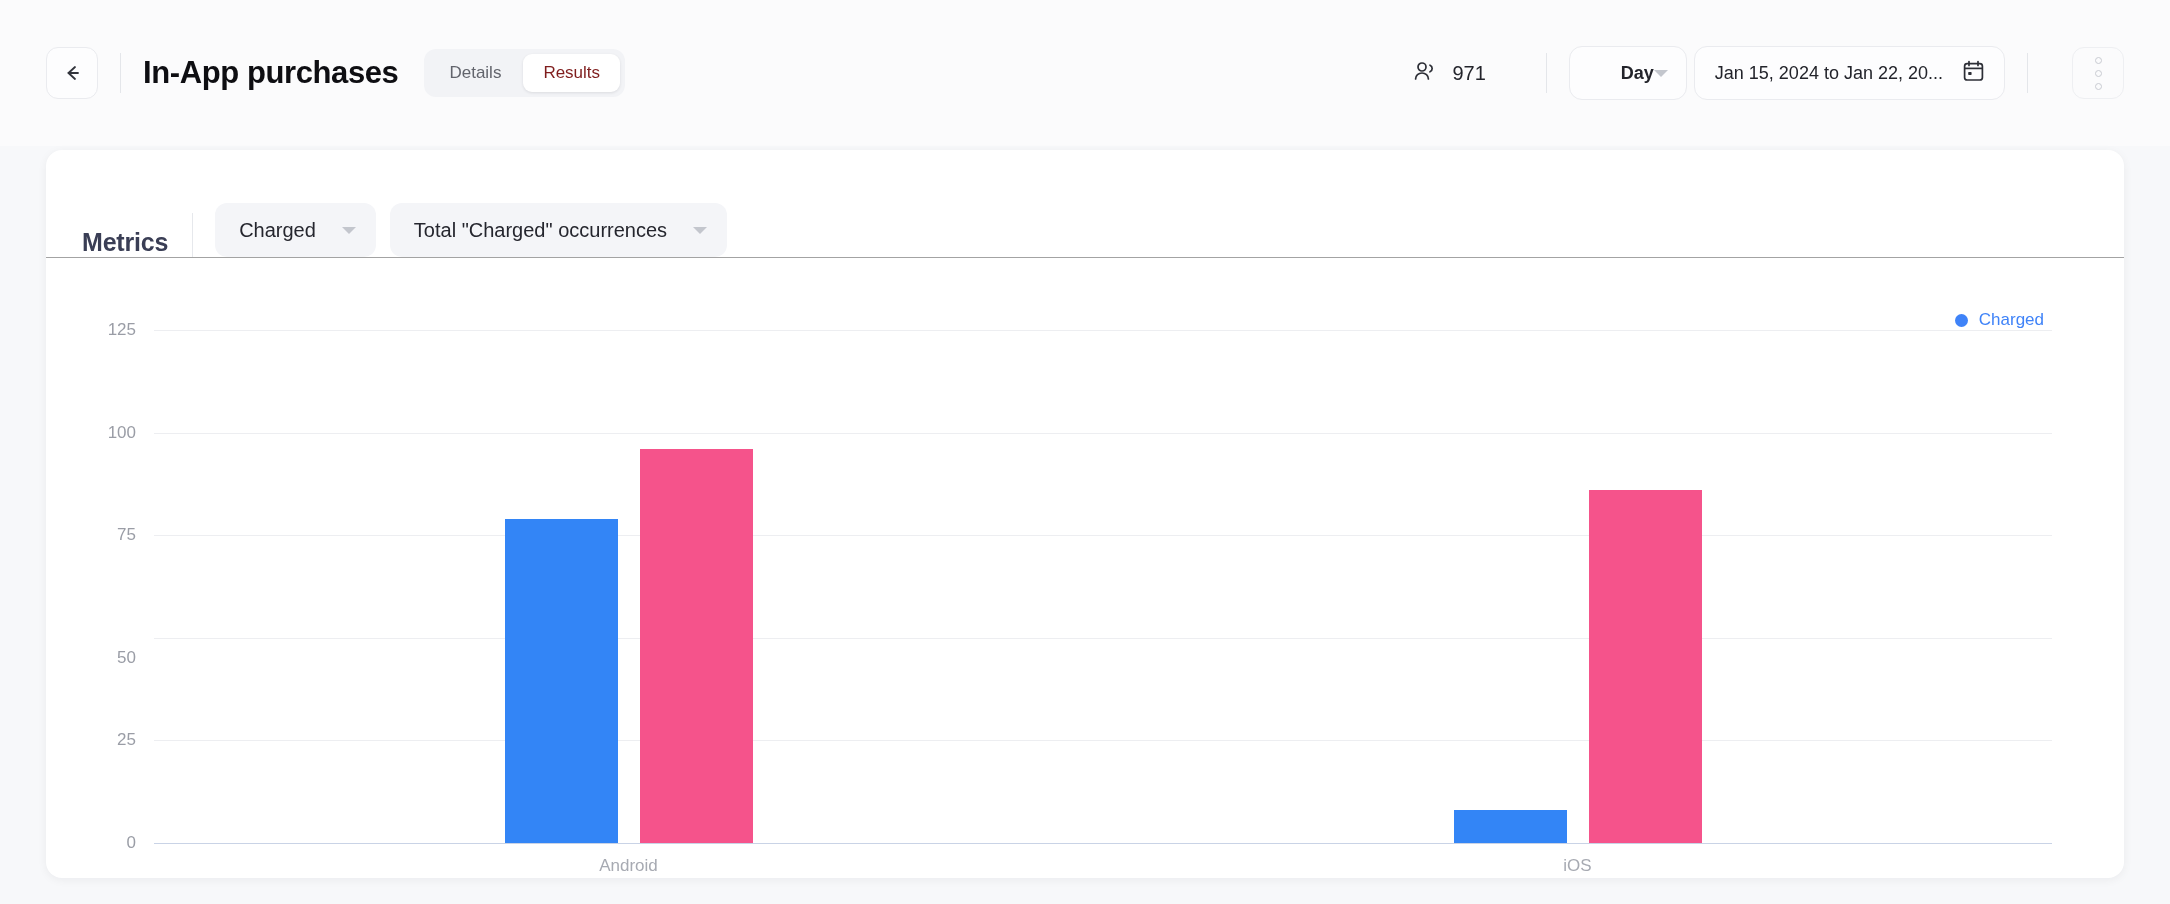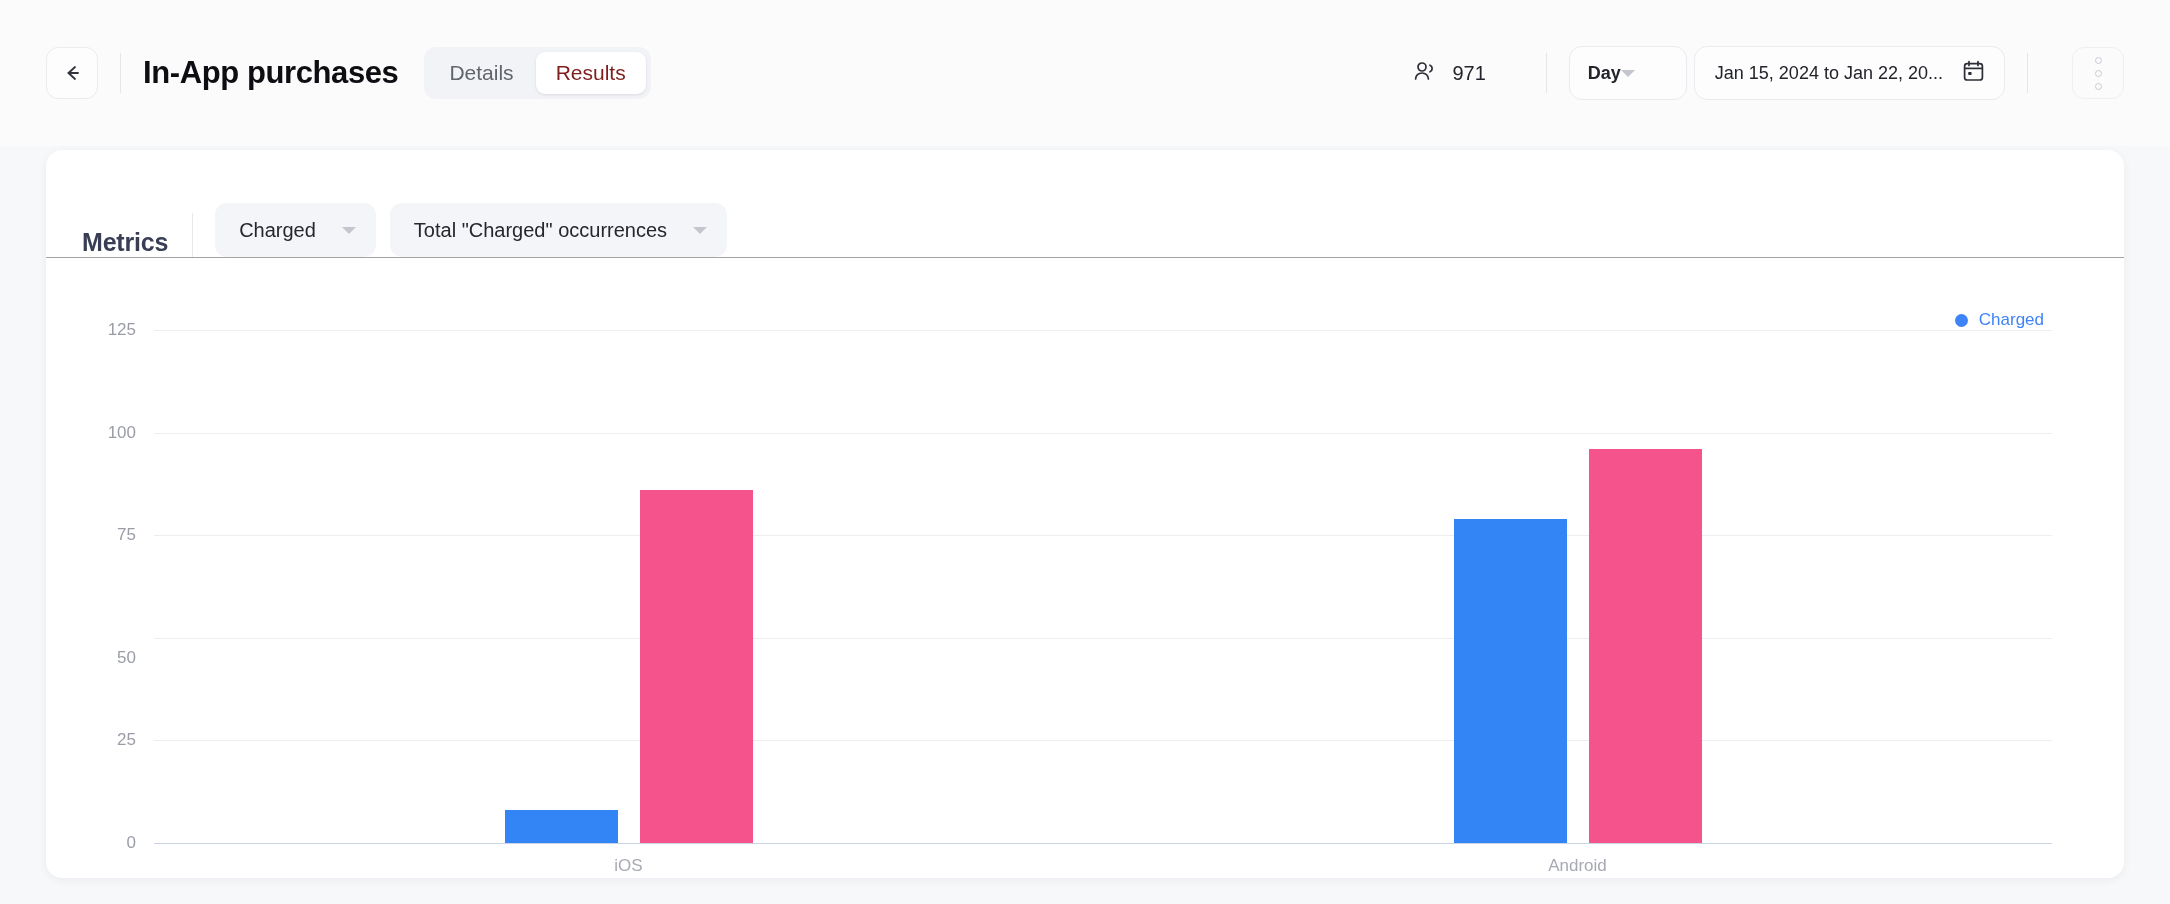--- a/index.html
+++ b/index.html
@@ -28,21 +28,21 @@
   .vdiv { width: 1px; height: 40px; background: #E4E6EA; margin: 0 22px; }
   .page-title {
     font-size: 31px; font-weight: bold; color: #0E0E12;
     letter-spacing: -0.4px; white-space: nowrap;
   }
   .seg {
     margin-left: 26px; display: flex; align-items: center;
     background: #F2F3F6; border-radius: 12px; padding: 5px; gap: 2px;
   }
   .seg-item {
-    padding: 9px 20px; border-radius: 9px; font-size: 21px;
+    padding: 9px 20px; border-radius: 9px; font-size: 17px;
     color: #62646C; cursor: pointer; white-space: nowrap;
   }
   .seg-item.active {
     background: #FFFFFF; color: #7f1d1d; font-weight: 400;
     box-shadow: 0 1px 3px rgba(16,18,26,.10);
   }
 
   .topbar-right {
     margin-left: auto; display: flex; align-items: center;
     padding-right: 46px; gap: 0px;
@@ -50,21 +50,21 @@
   .people {
     display: flex; align-items: center; gap: 13px;
     font-size: 20px; color: #23242B; margin-right: 38px;
   }
   .pill {
     height: 54px; border-radius: 13px;
     border: 1px solid #EAEBEF; background: #FDFDFE;
     display: flex; align-items: center; cursor: pointer;
     font-size: 18px; color: #23242B;
   }
-  .pill.day { width: 118px; padding: 0 18px; justify-content: flex-start; font-weight: bold; }
+  .pill.day { width: 118px; padding: 0 18px; justify-content: flex-end; font-weight: bold; }
   .pill.range { padding: 0 20px; gap: 20px; margin-left: 7px; font-weight: 400; }
   .caret {
     width: 0; height: 0; border-left: 7px solid transparent;
     border-right: 7px solid transparent; border-top: 7px solid #C3C6CD;
   }
   .kebab {
     width: 52px; height: 52px; border-radius: 12px;
     background: #FBFBFC; border: 1px solid #EEEFF2;
     display: flex; flex-direction: column; align-items: center;
     justify-content: center; gap: 6px; cursor: pointer; margin-left: 22px;
@@ -254,27 +254,27 @@
           <div class="gridrow" style="top: 379.8px;"></div>
           <div class="ylab" style="top: 400px;">50</div>
           <div class="gridrow" style="top: 277.2px;"></div>
           <div class="ylab" style="top: 277.2px;">75</div>
           <div class="gridrow" style="top: 174.6px;"></div>
           <div class="ylab" style="top: 174.6px;">100</div>
           <div class="gridrow" style="top: 72px;"></div>
           <div class="ylab" style="top: 72px;">125</div>
           <div class="bars" style="top: 72px;">
             <div class="group">
+              <div class="bar s0" style="height: 324.216px; background: rgb(51, 133, 246);"></div>
+              <div class="bar s1" style="height: 393.984px; background: rgb(245, 83, 139);"></div>
+              <div class="xlab">Android</div>
+            </div>
+            <div class="group">
               <div class="bar s0" style="height: 32.832px; background: rgb(51, 133, 246);"></div>
               <div class="bar s1" style="height: 352.944px; background: rgb(245, 83, 139);"></div>
               <div class="xlab">iOS</div>
             </div>
-            <div class="group">
-              <div class="bar s0" style="height: 324.216px; background: rgb(51, 133, 246);"></div>
-              <div class="bar s1" style="height: 393.984px; background: rgb(245, 83, 139);"></div>
-              <div class="xlab">Android</div>
-            </div>
           </div>
         </div>
     </div>
 
   </div>
 </div>
 
 </body></html>

